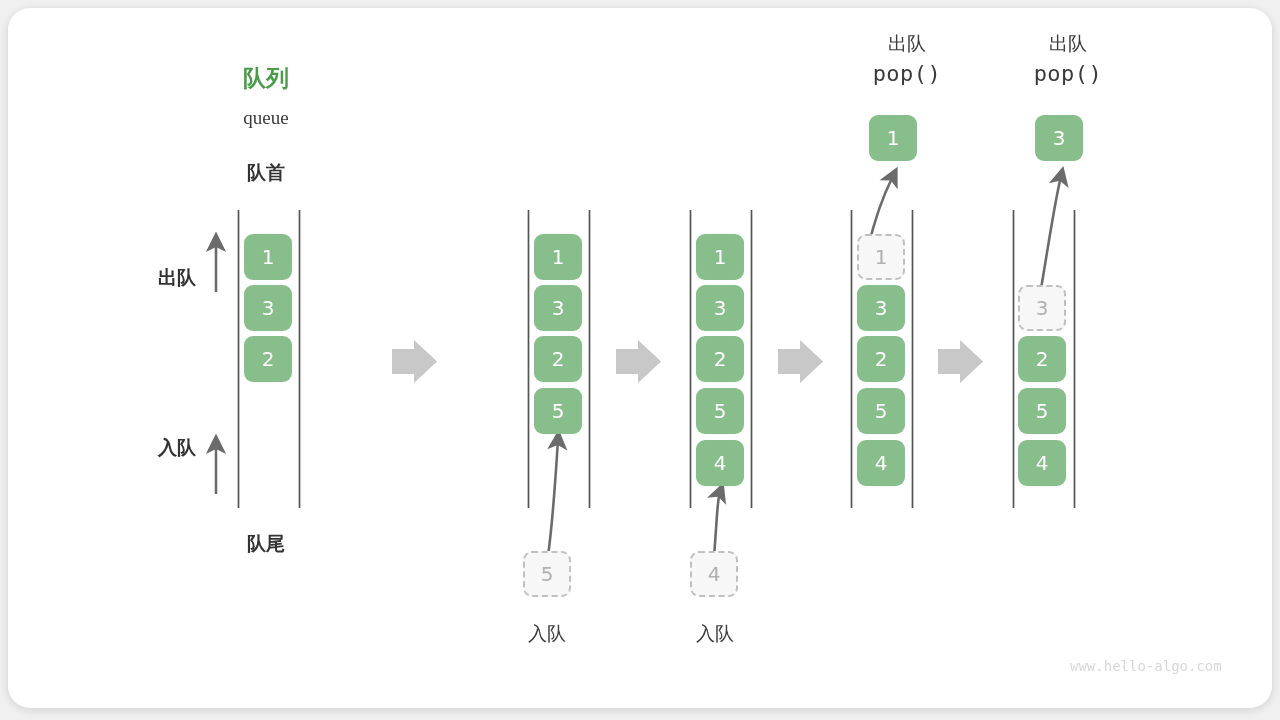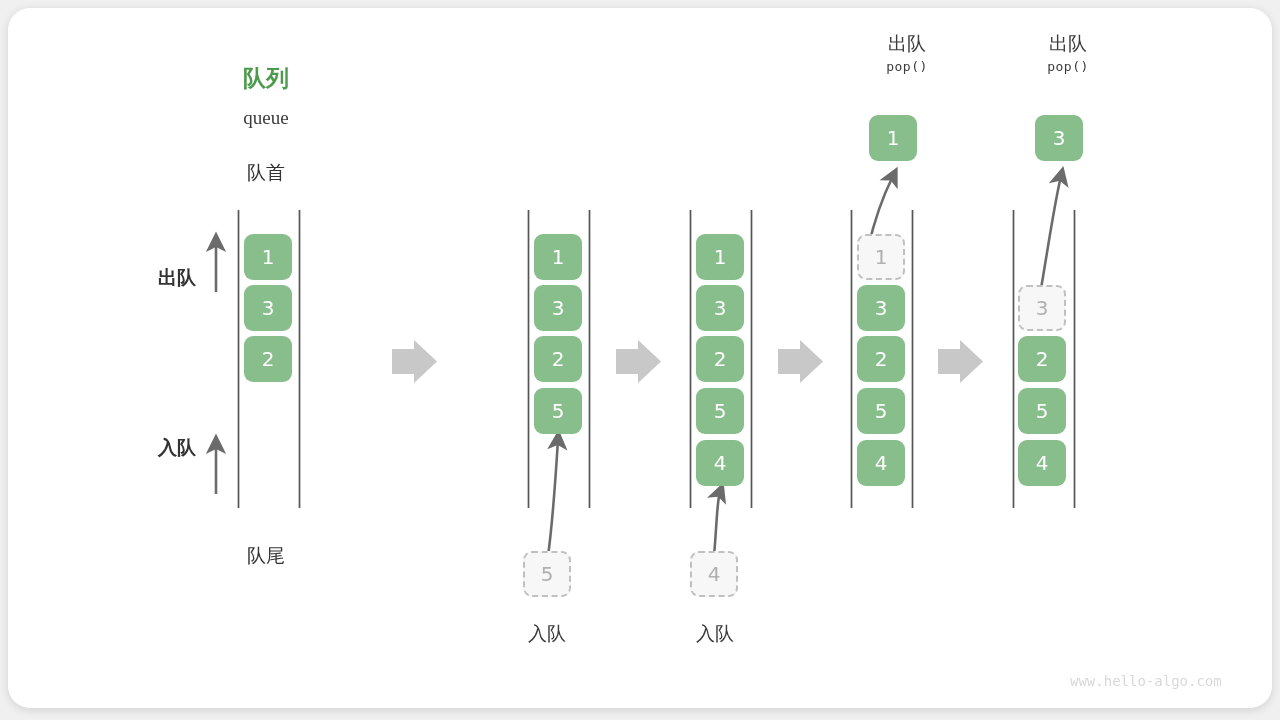--- a/index.html
+++ b/index.html
@@ -38,21 +38,21 @@
   .queue-sub {
     font-family: Liberation Serif, serif;
     font-size: 19px;
     color: #3b3b3b;
     text-align: center;
     white-space: nowrap;
     margin-top: 36px;
   }
   .head-label, .tail-label {
     font-size: 19px;
-    font-weight: normal;
+    font-weight: bold;
     color: #333333;
     text-align: center;
     white-space: nowrap;
   }
   .side-label {
     font-size: 19px;
     font-weight: bold;
     color: #333333;
     white-space: nowrap;
     text-align: right;
@@ -64,21 +64,21 @@
     white-space: nowrap;
     line-height: 1.45;
   }
   .op-caption .cn {
     font-size: 19px;
     color: #3b3b3b;
     display: block;
   }
   .op-caption .code {
     font-family: "DejaVu Sans Mono", "Liberation Mono", monospace;
-    font-size: 13px;
+    font-size: 22px;
     color: #3b3b3b;
     display: block;
     letter-spacing: 0.5px;
   }
   .op-caption .code .arg {
     color: #3f9140;
     font-weight: bold;
   }
 
   
@@ -170,21 +170,21 @@
     </g>
     <g fill="#c8c8c8">
       <path d="M938,349 L960,349 L960,340 L983,361.5 L960,383 L960,374 L938,374 Z"></path>
     </g>
   </svg>
 
   <div class="abs queue-title" style="left:196px; top:33px; width:140px;margin-top:30px;">队列</div>
   <div class="abs queue-sub" style="left:196px; top:71px; width:140px;">queue</div>
 
   <div class="abs head-label" style="left:196px; top:160px; width:140px;">队首</div>
-  <div class="abs tail-label" style="left:196px; top:543px; width:140px;">队尾</div>
+  <div class="abs tail-label" style="left:196px; top:531px; width:140px;">队尾</div>
 
   <div class="abs side-label" style="left:120px; top:265px; width:76px;">出队</div>
   <div class="abs side-label" style="left:120px; top:435px; width:76px;">入队</div>
 
   <div class="abs box" style="left:244px; top:234px;">1</div>
   <div class="abs box" style="left:244px; top:285px;">3</div>
   <div class="abs box" style="left:244px; top:336px;">2</div>
 
   <div class="abs box" style="left:534px; top:234px;">1</div>
   <div class="abs box" style="left:534px; top:285px;">3</div>
@@ -219,14 +219,14 @@
   <div class="abs op-caption" style="left:973px; top:30px; width:190px;">
     <span class="cn">出队</span>
     <span class="code">pop()</span>
   </div>
   <div class="abs box" style="left:1035px; top:115px;">3</div>
   <div class="abs box ghost" style="left:1018px; top:285px;">3</div>
   <div class="abs box" style="left:1018px; top:336px;">2</div>
   <div class="abs box" style="left:1018px; top:388px;">5</div>
   <div class="abs box" style="left:1018px; top:440px;">4</div>
 
-  <div class="abs watermark" style="left:1070px; top:673px;">www.hello-algo.com</div>
+  <div class="abs watermark" style="left:1070px; top:658px;">www.hello-algo.com</div>
 </div>
 
 </body></html>

